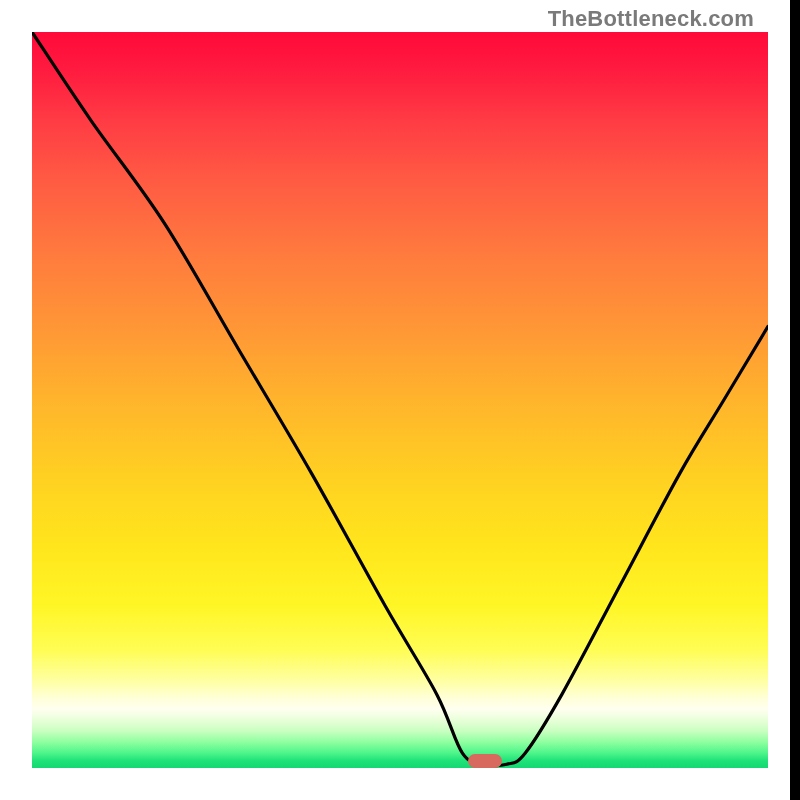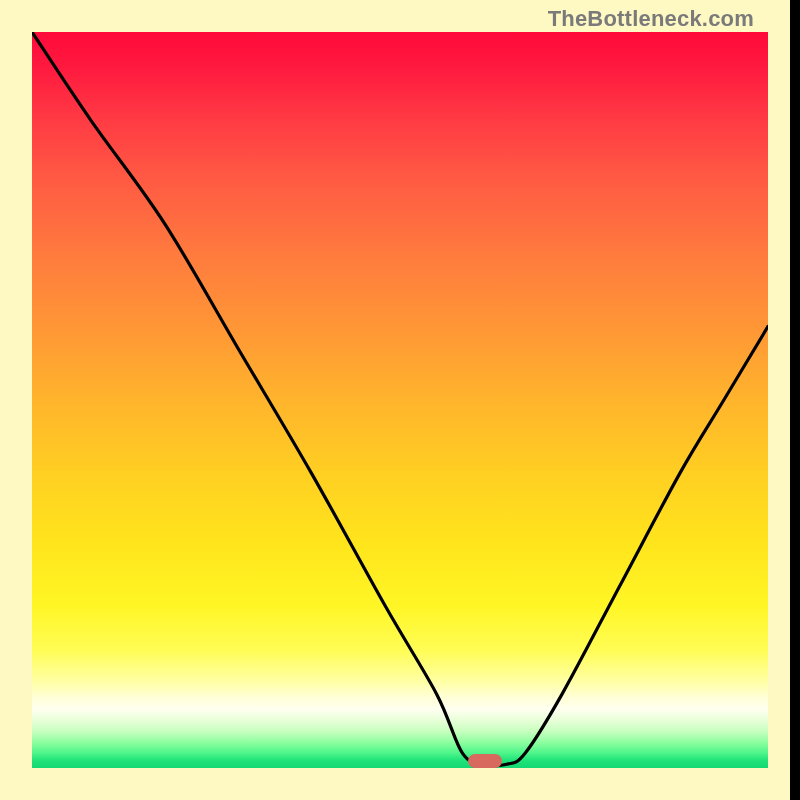--- a/index.html
+++ b/index.html
@@ -10,21 +10,21 @@
     background: #000;
     overflow: hidden;
     font-family: Arial, Helvetica, sans-serif;
   }
   .frame {
     position: absolute;
     left: 0;
     top: 0;
     width: 790px;
     height: 800px;
-    background: #fef9c3;
+    background: #ffffff;
   }
   .plot-area {
     position: absolute;
     left: 32px;
     top: 32px;
     width: 736px;
     height: 736px;
     overflow: hidden;
   }
   .gradient-main {

